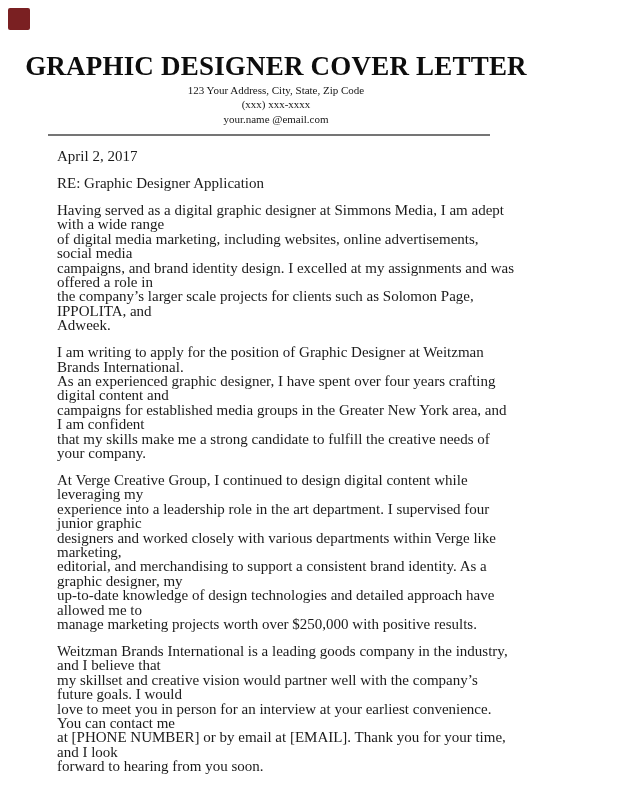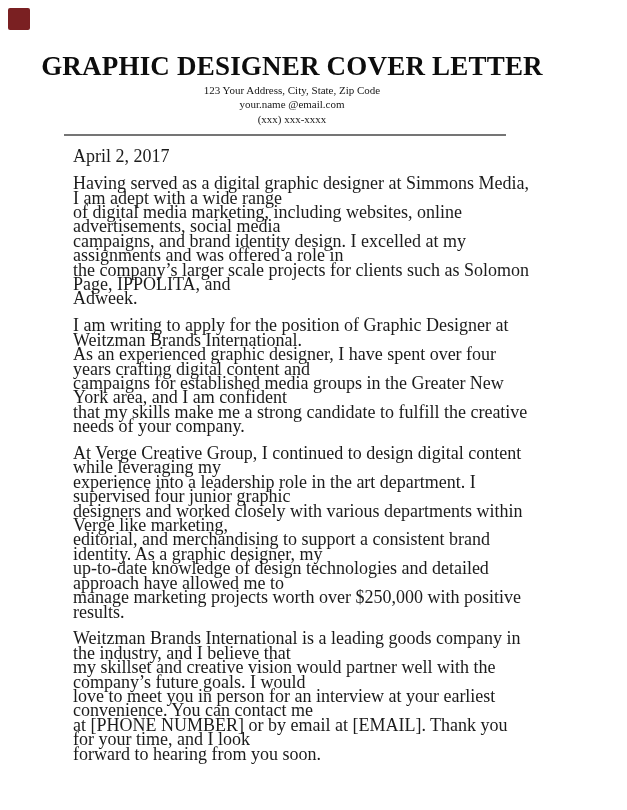--- a/index.html
+++ b/index.html
@@ -8,21 +8,20 @@
     background: #ffffff;
   }
   .page {
     position: relative;
     width: 552px;
     height: 810px;
     background: #ffffff;
     font-family: "Liberation Serif", "DejaVu Serif", serif;
     color: #1b1b1b;
     overflow: hidden;
-    padding-left: 16px;
   }
   .corner-mark {
     position: absolute;
     left: 8px;
     top: 8px;
     width: 22px;
     height: 22px;
     border-radius: 2px;
     background: #7a2022;
   }
@@ -44,49 +43,50 @@
     line-height: 14.4px;
     color: #161616;
   }
   .rule {
     height: 2px;
     background: #757575;
     margin: 8px 62px 0 48px;
   }
   main.letter-body {
     margin: 13px 37px 0 57px;
-    font-size: 18px;
+    font-size: 15px;
     line-height: 14.4px;
   }
   .block {
     white-space: pre-line;
     margin: 0 0 12.5px 0;
   }
   .closing-block div {
     white-space: pre-line;
   }
 </style>
 </head>
 <body>
 
 <div class="page">
 
   <div class="corner-mark"></div>
 
   <header class="letter-head">
     <h1 class="title">GRAPHIC DESIGNER COVER LETTER</h1>
     <div class="hline">123 Your Address, City, State, Zip Code</div>
+    <div class="hline">(xxx) xxx-xxxx</div>
     <div class="hline">your.name @email.com</div>
-    <div class="hline">(xxx) xxx-xxxx</div>
   </header>
 
   <div class="rule"></div>
 
   <main class="letter-body">
     <div class="block">April 2, 2017</div>
+    <div class="block">RE: Graphic Designer Application</div>
     <div class="block">Having served as a digital graphic designer at Simmons Media, I am adept with a wide range
 of digital media marketing, including websites, online advertisements, social media
 campaigns, and brand identity design. I excelled at my assignments and was offered a role in
 the company’s larger scale projects for clients such as Solomon Page, IPPOLITA, and
 Adweek.</div>
     <div class="block">I am writing to apply for the position of Graphic Designer at Weitzman Brands International.
 As an experienced graphic designer, I have spent over four years crafting digital content and
 campaigns for established media groups in the Greater New York area, and I am confident
 that my skills make me a strong candidate to fulfill the creative needs of your company.</div>
     <div class="block">At Verge Creative Group, I continued to design digital content while leveraging my

